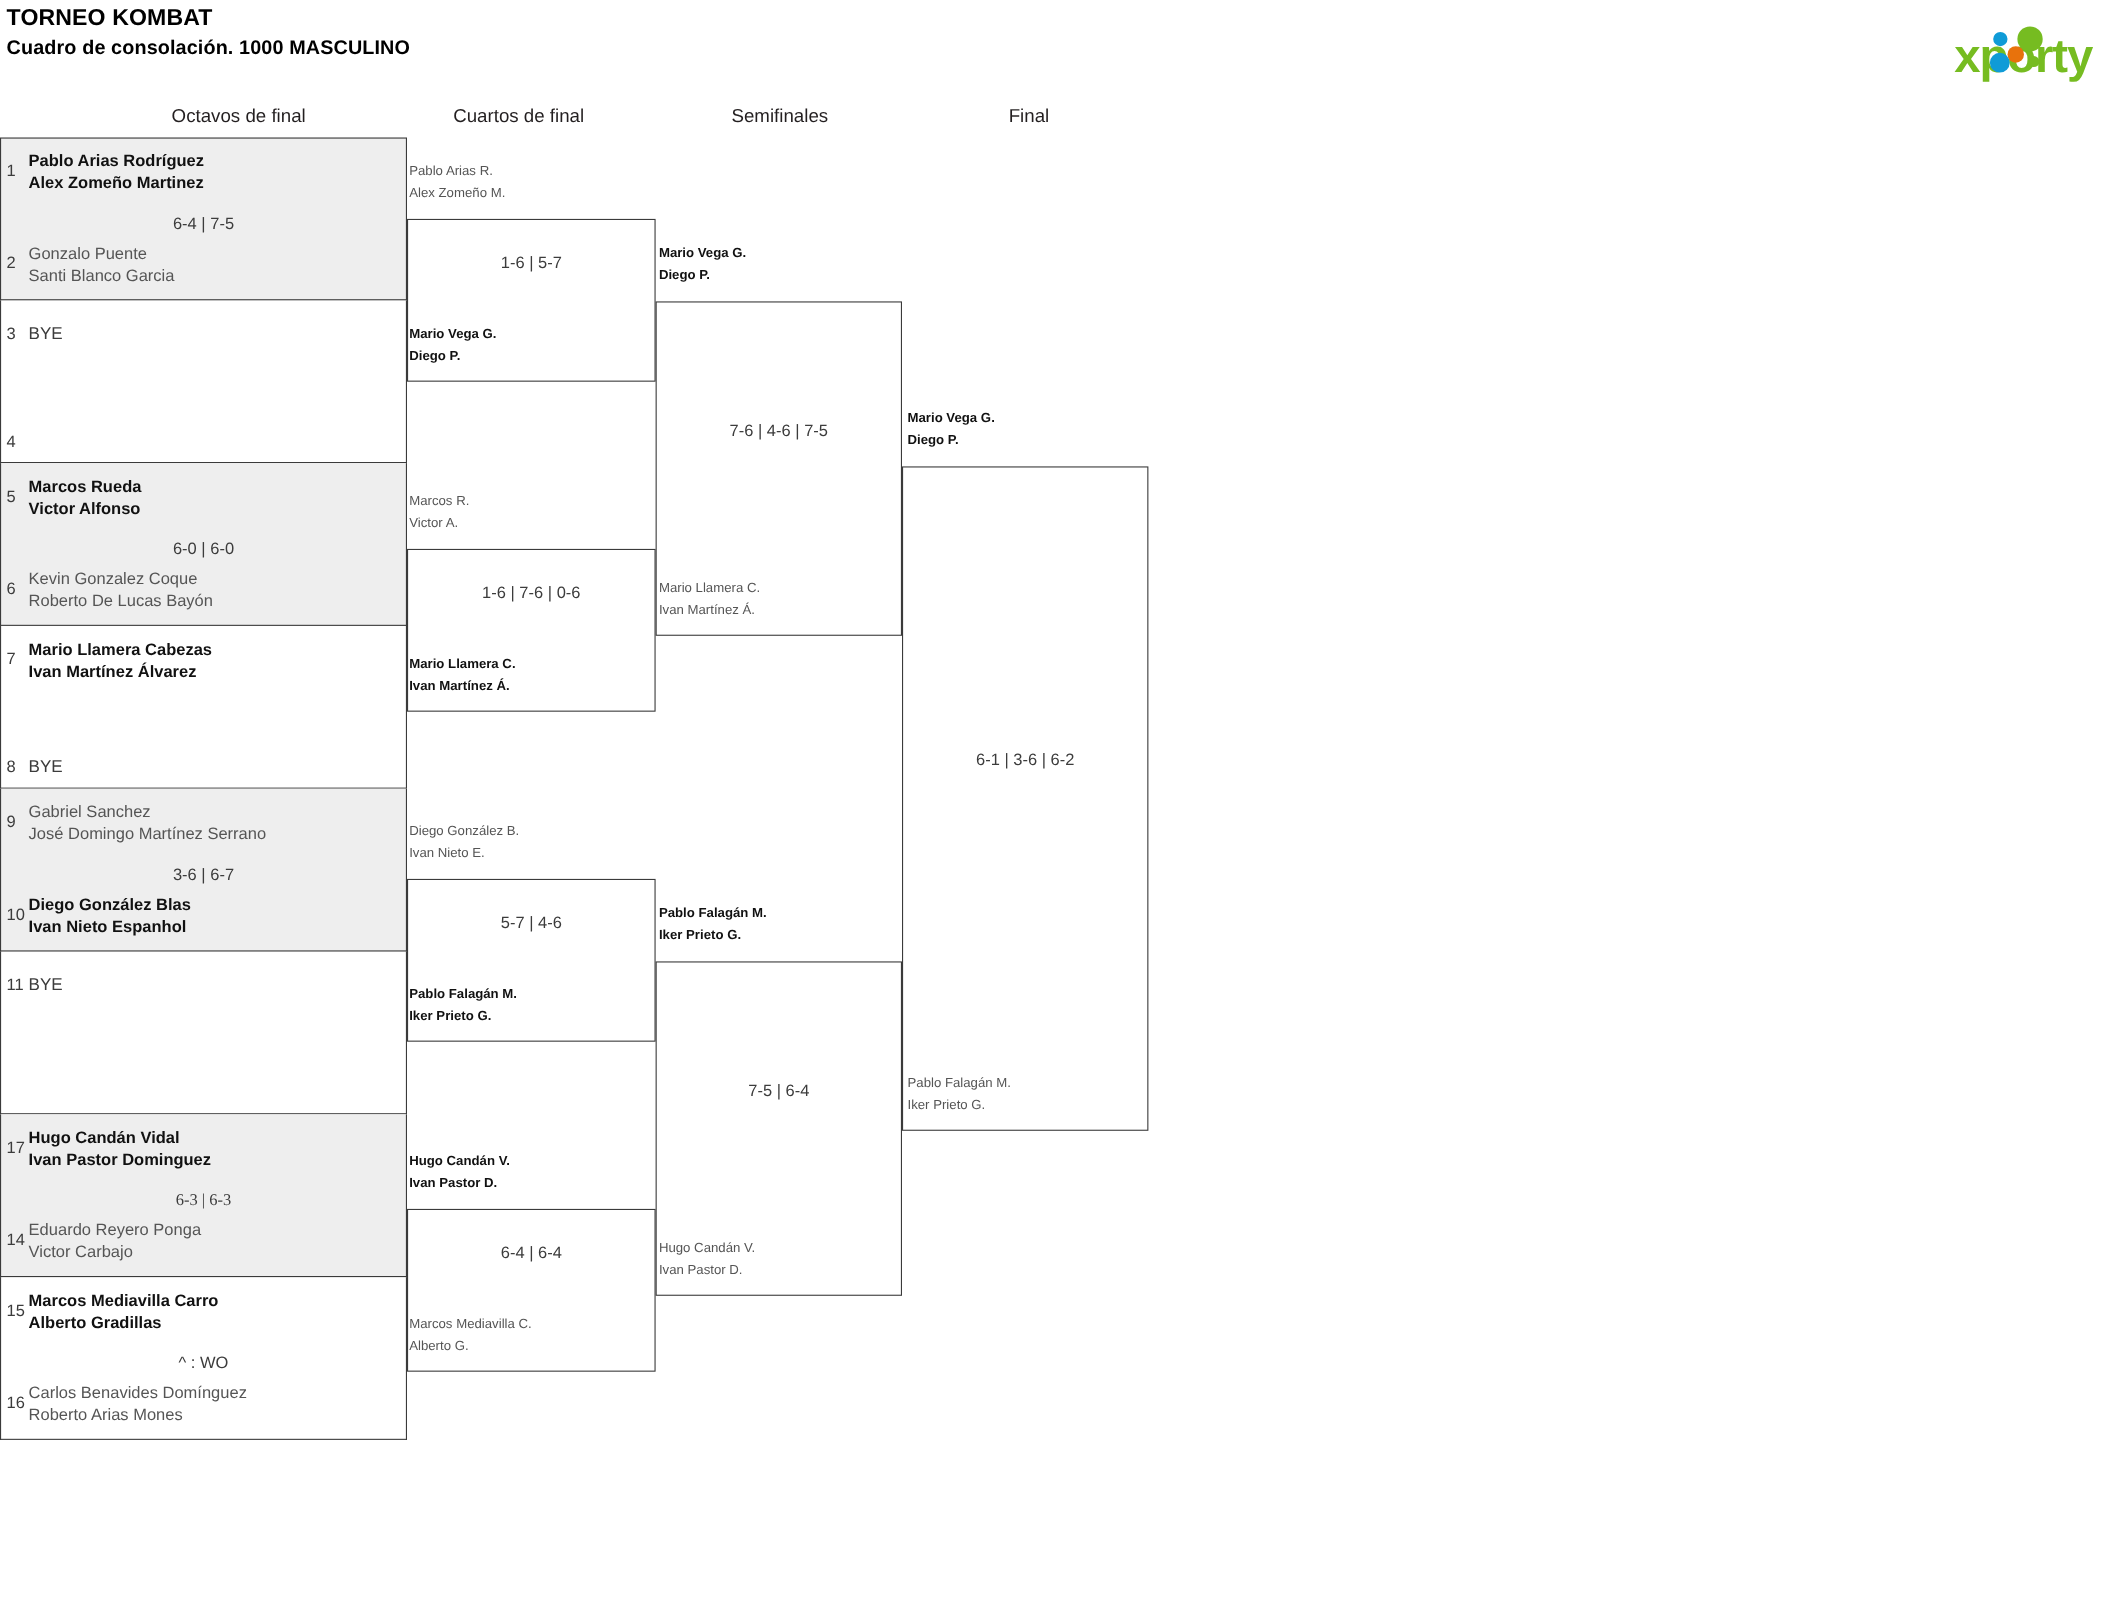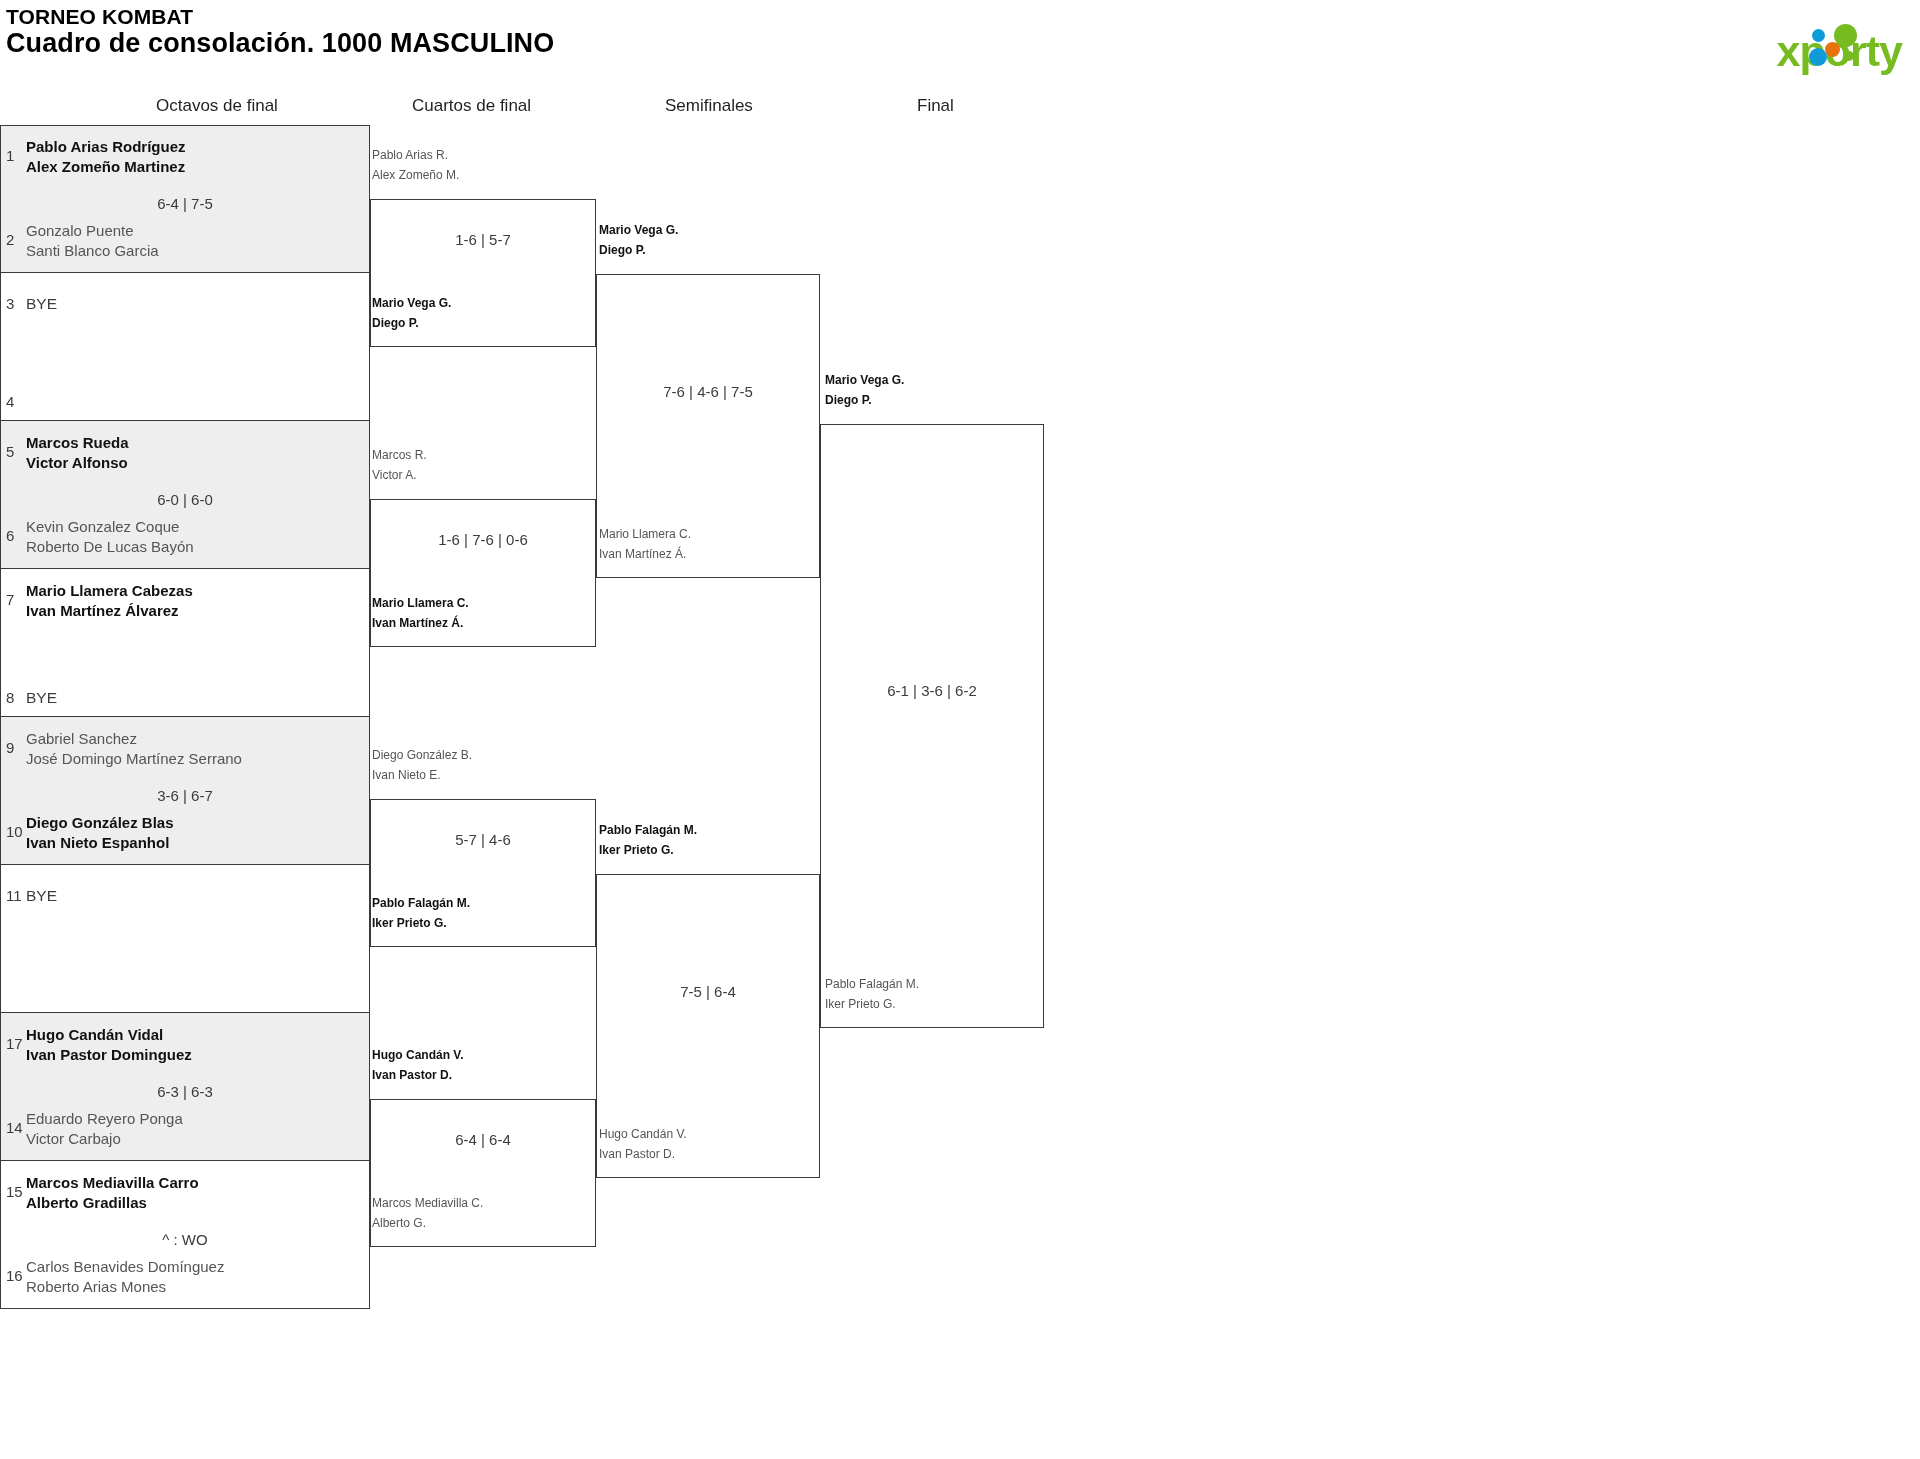--- a/index.html
+++ b/index.html
@@ -7,21 +7,21 @@
     width:1920px;height:1459px;
     background:#ffffff;
     font-family:"Liberation Sans","DejaVu Sans",sans-serif;
     color:#231f20;
     position:relative;
     overflow:hidden;
   }
   
   #header{position:absolute;left:6px;top:4px;}
   #title-line1{font-size:21px;font-weight:bold;line-height:26px;letter-spacing:.1px;color:#000;}
-  #title-line2{font-size:27px;font-weight:bold;line-height:27px;letter-spacing:.1px;color:#000;}
+  #title-line2{font-size:18px;font-weight:bold;line-height:27px;letter-spacing:.1px;color:#000;}
 
   
   #logo{position:absolute;right:18px;top:21px;display:flex;align-items:center;height:52px;flex-direction:column;}
   #logo-dots{position:relative;width:58px;height:48px;margin-right:4px;}
   #logo-dots i{position:absolute;border-radius:50%;display:block;}
   #logo-text{font-size:43px;font-weight:bold;letter-spacing:-1px;line-height:43px;}
 
   
   .round-head{position:absolute;font-size:17px;color:#231f20;white-space:nowrap;}
 
@@ -192,21 +192,21 @@
       <span class="ln">Roberto Arias Mones</span>
     </span>
   </div>
 
   <div class="r1score" style="top:195px;">6-4 | 7-5</div>
   <div class="r1score" style="top:343px;"></div>
   <div class="r1score" style="top:491px;">6-0 | 6-0</div>
   <div class="r1score" style="top:639px;"></div>
   <div class="r1score" style="top:787px;">3-6 | 6-7</div>
   <div class="r1score" style="top:935px;"></div>
-  <div class="r1score" style="top:1083px;">6-3 | 6-3</div>
+  <div class="r1score" style="top:1083px;font-family:Liberation Serif, serif;">6-3 | 6-3</div>
   <div class="r1score" style="top:1231px;">^ : WO</div>
 
   <div class="mname loser" style="left:372px;top:145px;">
     <span class="ln">Pablo Arias R.</span>
     <span class="ln">Alex Zomeño M.</span>
   </div>
   <div class="mbox" style="left:370px;top:199px;width:226px;height:148px;"></div>
   <div class="mscore" style="left:370px;top:231px;width:226px;">1-6 | 5-7</div>
   <div class="mname winner" style="left:372px;top:293px;">
     <span class="ln">Mario Vega G.</span>

